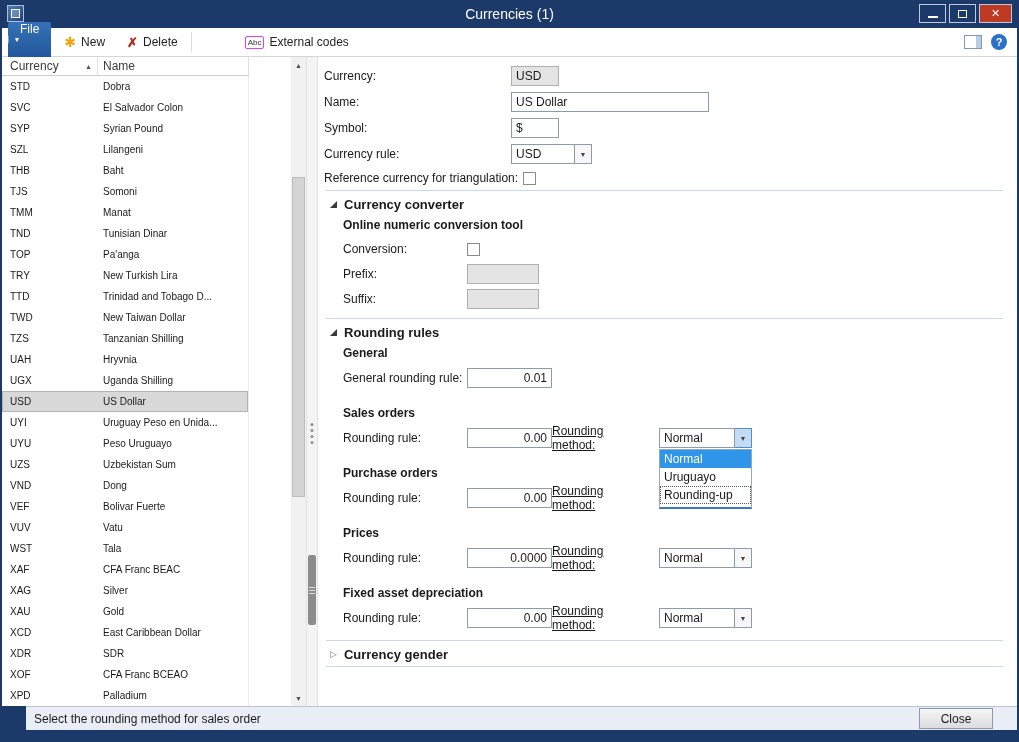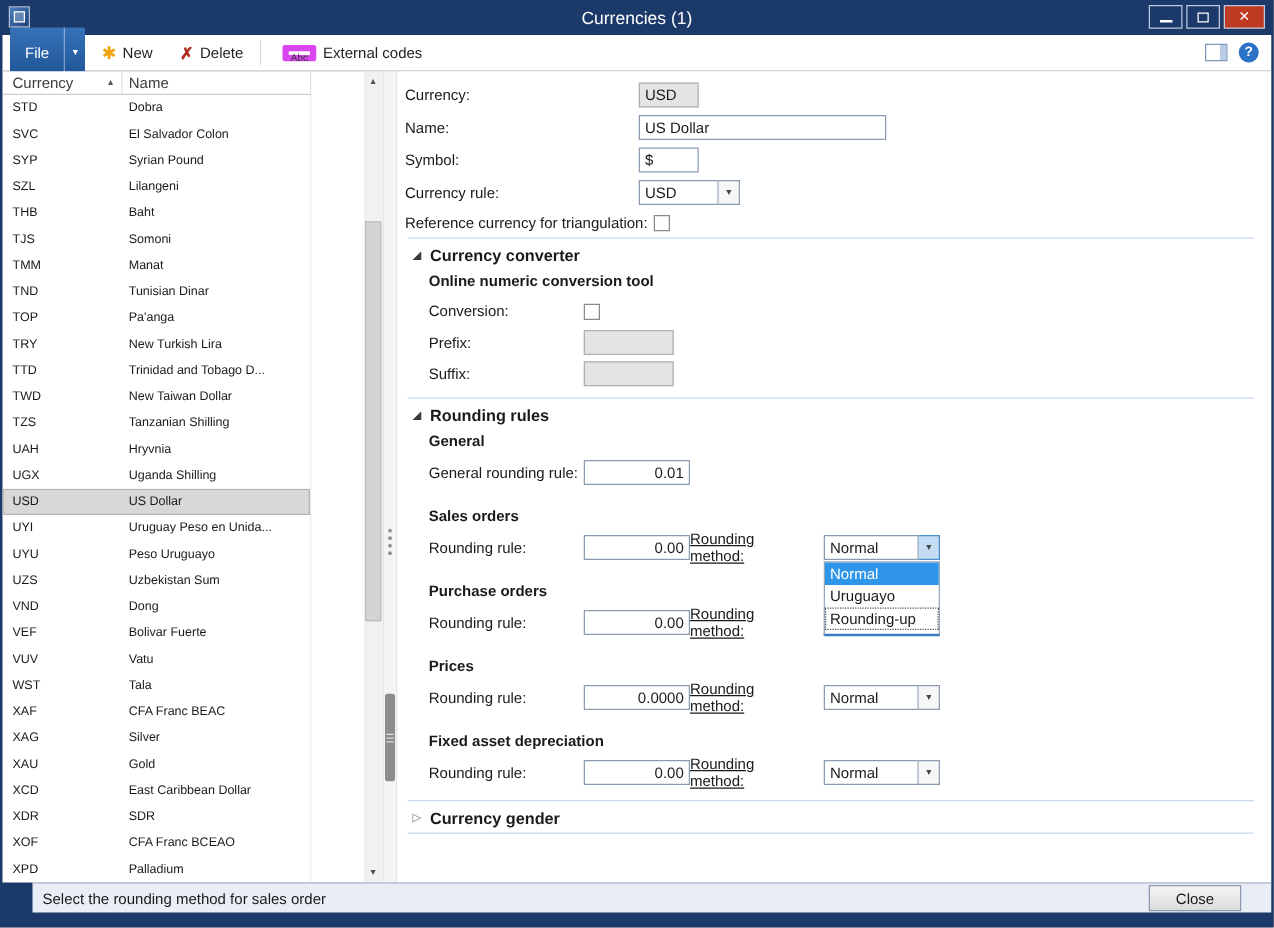--- a/index.html
+++ b/index.html
@@ -20,30 +20,30 @@
   .win-controls { position: absolute; right: 7px; top: 4px; display: flex; gap: 3px; z-index: 2; }
   .win-btn { width: 27px; height: 19px; border: 1px solid #bcc9de; display: flex;
     align-items: center; justify-content: center; color: #fff; font-size: 11px; cursor: default; }
   .win-btn.close { width: 33px; background: #bf3a22; }
   .min-bar { width: 10px; height: 2px; background: #fff; margin-top: 6px; }
   .max-box { width: 9px; height: 8px; border: 1px solid #fff; }
   
   .toolbar { position: absolute; top: 28px; left: 2px; right: 2px; height: 29px;
     background: #fff; border-bottom: 1px solid #d6d6d6; display: flex; align-items: center; }
   .file-btn { margin-left: 6px; height: 40px; display: flex; align-items: stretch;
-    background: linear-gradient(#3672b8,#1f5496); border-radius: 2px; color: #fff; font-size: 12px; }
+    background: linear-gradient(#3672b8,#1f5496); border-radius: 2px; color: #fff; font-size: 12px; flex-direction: column; }
   .file-label { padding: 0 12px; display: flex; align-items: center; }
   .file-arrow { width: 17px; border-left: 1px solid rgba(255,255,255,.4); display: flex;
     align-items: center; justify-content: center; font-size: 7px; }
   .tool-btn { display: flex; align-items: center; gap: 5px; padding: 0 9px; height: 24px;
     font-size: 12px; color: #1e1e1e; margin-left: 4px; }
   .icon-new { color: #f0a30a; font-size: 14px; line-height: 14px; }
   .icon-delete { color: #b02b1d; font-weight: bold; font-size: 13px; line-height: 13px; }
-  .abc-box { border: 5px solid #d946ef; border-radius: 2px; font-size: 8px; line-height: 11px;
-    height: 13px; padding: 0 2px; color: #333; background: #fdfdfd; }
+  .abc-box { border: 1px solid #d946ef; border-radius: 2px; font-size: 8px; line-height: 11px;
+    height: 13px; padding: 0 2px; color: #333; background: #fdfdfd; margin-left: 36px; }
   .toolbar-sep { width: 1px; height: 20px; background: #dcdcdc; margin: 0 4px; }
   .toolbar-right { margin-left: auto; display: flex; align-items: center; gap: 9px; margin-right: 10px; }
   .layout-icon { width: 18px; height: 14px; border: 1px solid #7d99bd; background: #fff; position: relative; }
   .layout-icon::after { content: ""; position: absolute; right: 0; top: 0; bottom: 0; width: 5px; background: #b9cde4; }
   .help-icon { width: 16px; height: 16px; border-radius: 50%; background: #2a71c7; color: #fff;
     font-size: 11px; font-weight: bold; display: flex; align-items: center; justify-content: center; }
   
   .content { position: absolute; top: 57px; left: 2px; right: 2px; bottom: 36px;
     background: #fff; display: flex; overflow: hidden; }
   

